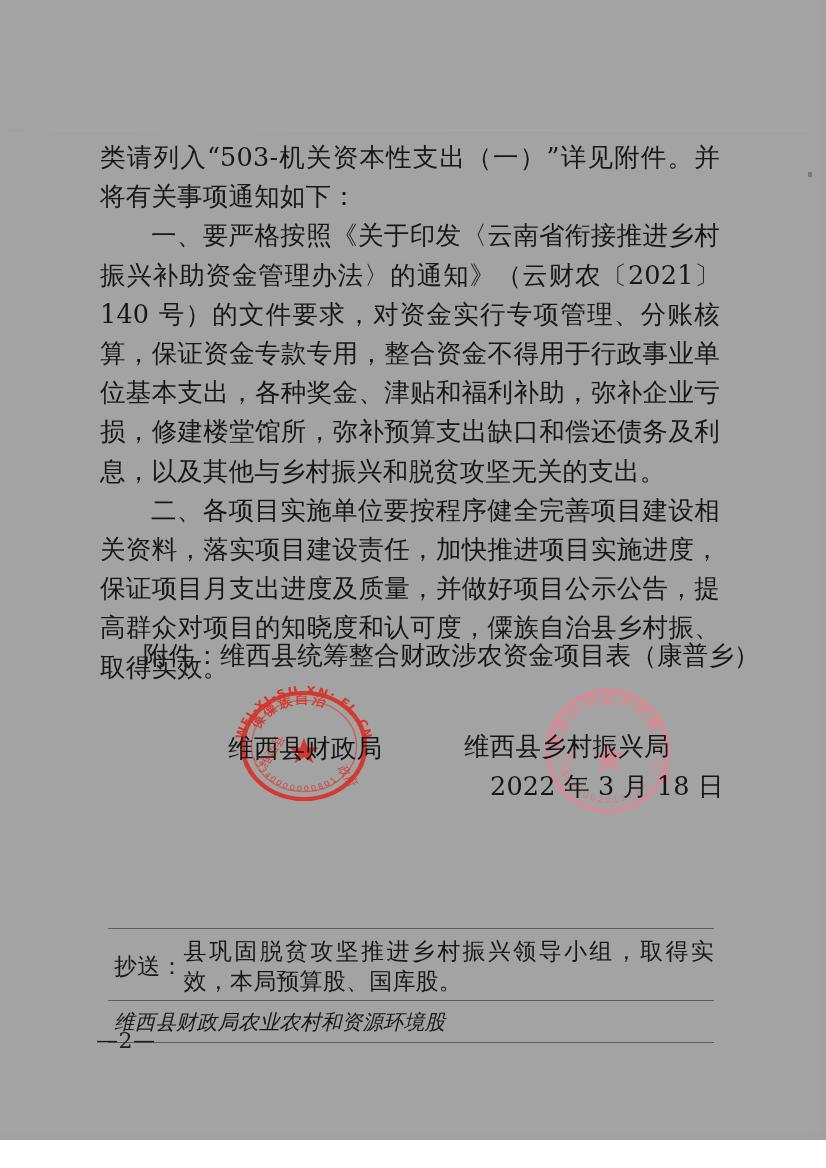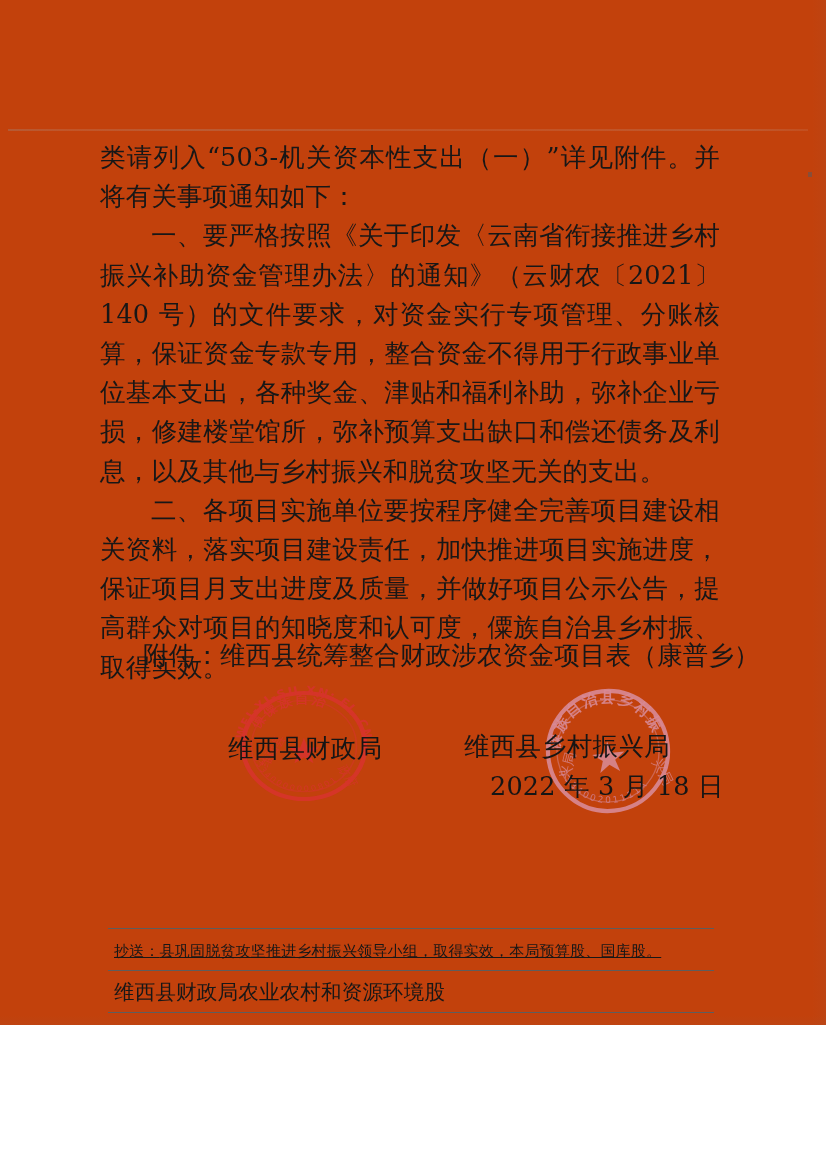--- a/index.html
+++ b/index.html
@@ -7,22 +7,22 @@
     margin: 0;
     padding: 0;
     background: #ffffff;
   }
   body {
     font-family: "DejaVu Serif", "Liberation Serif", serif;
   }
   #page {
     position: relative;
     width: 826px;
-    height: 1025px;
-    background: #c2410c;
+    height: 1140px;
+    background: #a3a3a3;
     overflow: hidden;
   }
   
   .scan-line-top {
     position: absolute;
     left: 8px;
     top: 129px;
     width: 800px;
     height: 2px;
     background: linear-gradient(to right,
@@ -125,40 +125,40 @@
     top: 928px;
     width: 606px;
   }
   .rule {
     height: 0;
     border-top: 1.6px solid #5d5d5d;
   }
   .rule.thin { border-top-width: 1.1px; }
   .cc-row {
     display: flex;
-    align-items: flex-end;
+    align-items: center;
     padding: 7px 0 4px 6px;
-    font-size: 15px;
+    font-size: 23px;
     line-height: 30px;
     color: #171717;
     letter-spacing: 0.2px;
-    text-decoration: underline;
   }
   .cc-label { flex: none; white-space: nowrap; }
   .cc-text  { flex: 1; text-align: justify; }
   .issue-row {
     display: flex;
     justify-content: space-between;
     align-items: baseline;
     padding: 6px 2px 5px 6px;
     font-size: 20.5px;
     line-height: 30px;
     color: #171717;
     letter-spacing: 0.2px;
     white-space: nowrap;
+    font-style: italic;
   }
 
   
   .page-num {
     position: absolute;
     left: 96px;
     top: 1028px;
     font-size: 22px;
     color: #1c1c1c;
     letter-spacing: 0.5px;

